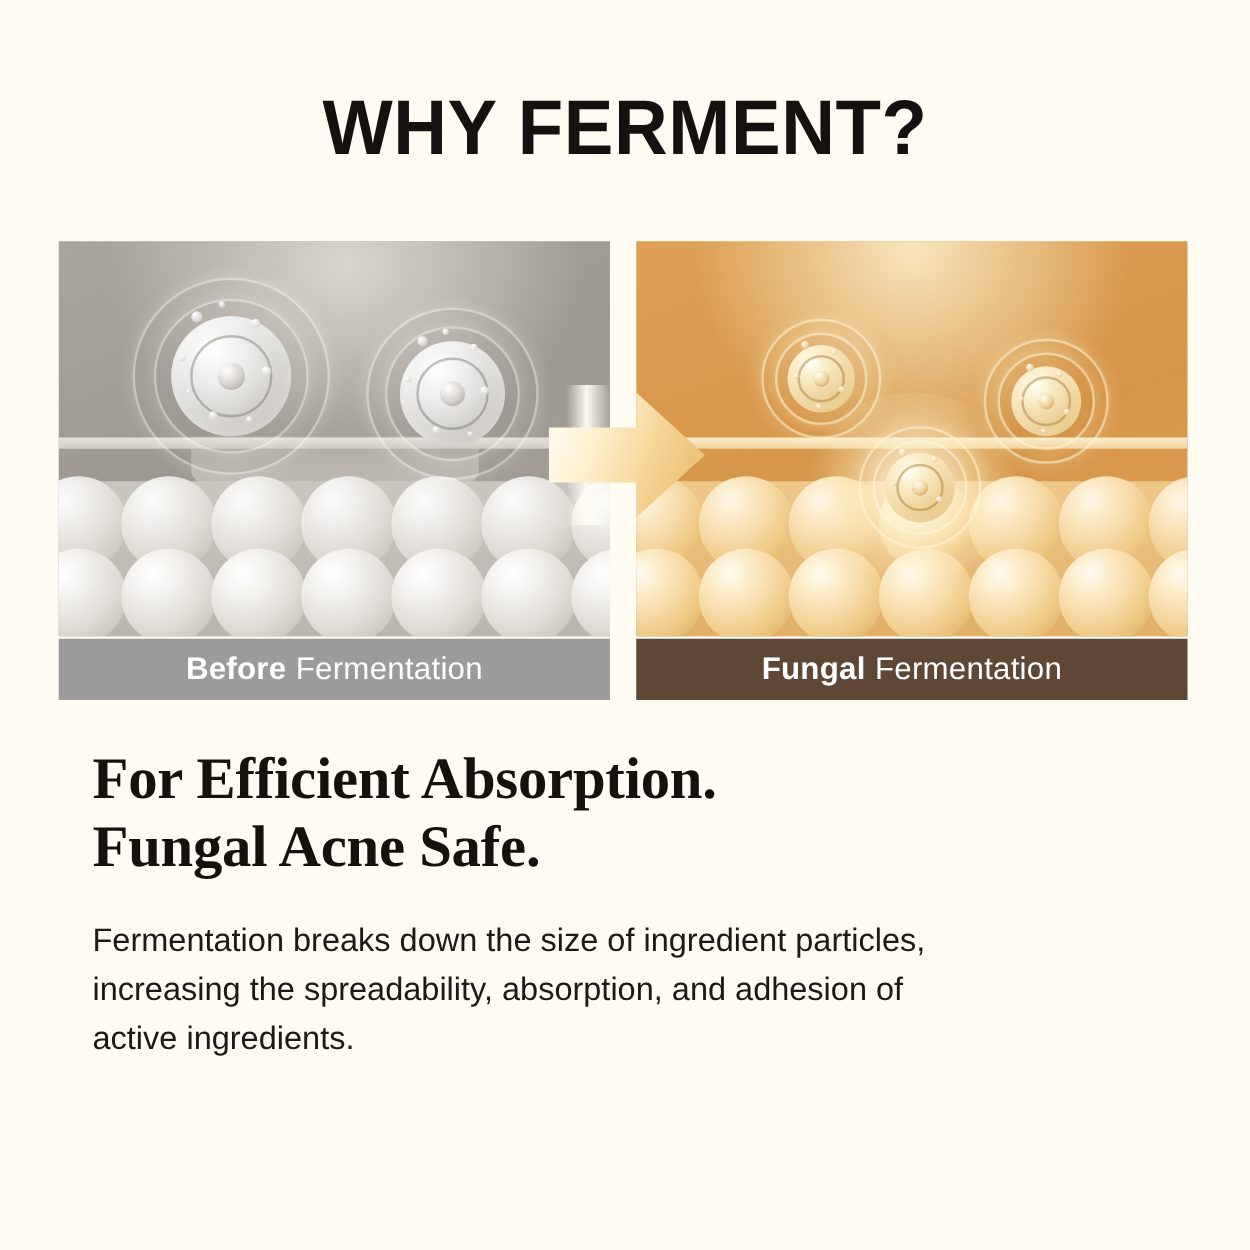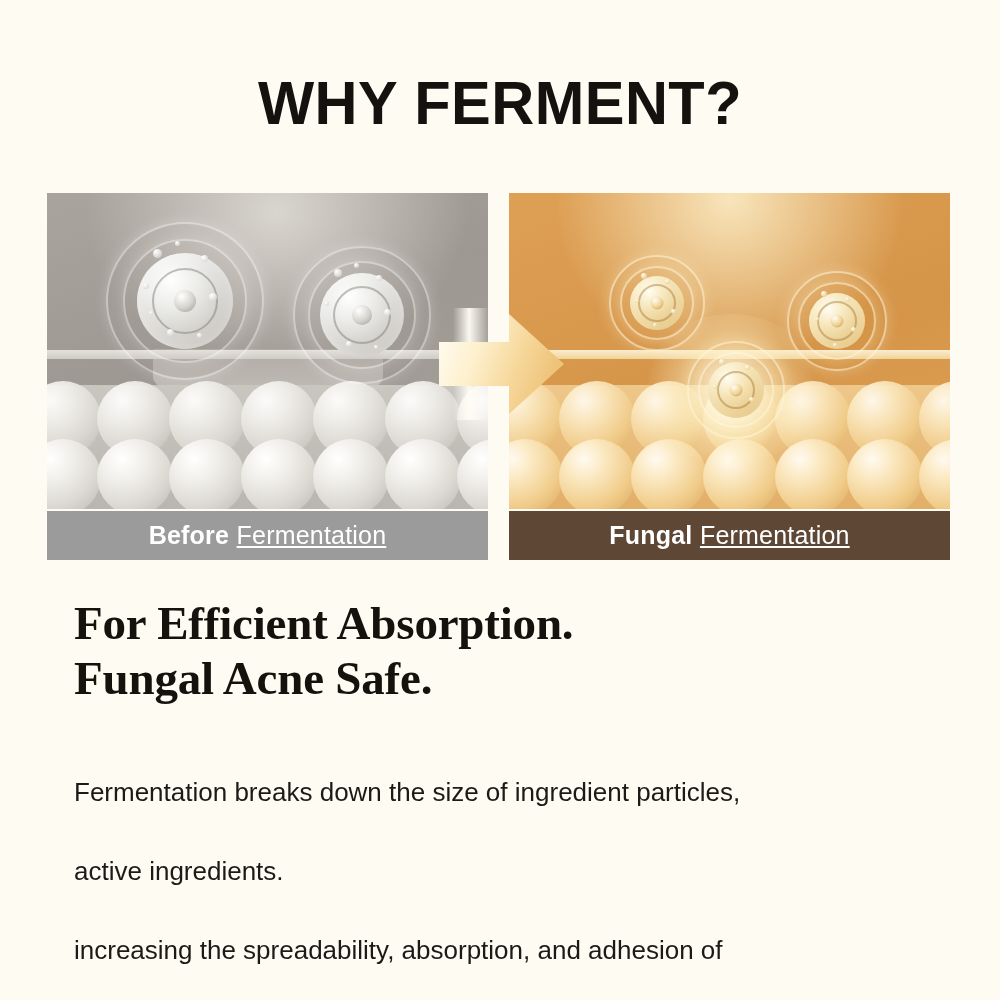--- a/index.html
+++ b/index.html
@@ -239,21 +239,21 @@
     display: flex;
     align-items: center;
     justify-content: center;
     color: #ffffff;
     font-size: 25px;
     letter-spacing: .2px;
   }
   .caption.grey-bar  { background: #9b9b9b; }
   .caption.brown-bar { background: #5f4736; }
   .caption .bold { font-weight: 700; margin-right: .3em; }
-  .caption .reg  { font-weight: 400; text-decoration: underline; }
+  .caption .reg  { font-weight: 400; }
 
   
   .headline {
     position: absolute;
     left: 74px;
     top: 596px;
     width: 860px;
     font-family: Liberation Serif, serif;
     font-weight: 700;
     font-size: 47px;
@@ -267,21 +267,21 @@
     position: absolute;
     left: 74px;
     top: 733px;
     width: 880px;
     font-family: "Liberation Sans", sans-serif;
     font-size: 26px;
     line-height: 39px;
     color: #1c1a17;
   }
   .body-copy p { margin: 0; }
-  .body-copy .line { display: block; margin-top: 40px; }
+  .body-copy .line { display: block; }
 </style>
 </head>
 <body>
 
 <div class="page">
 
   <div class="title">WHY FERMENT?</div>
 
   <div class="compare">
 
@@ -445,18 +445,18 @@
   </div>
 
   <div class="headline">
     <span class="l1">For Efficient Absorption.</span>
     <span class="l2">Fungal Acne Safe.</span>
   </div>
 
   <div class="body-copy">
     <p>
       <span class="line">Fermentation breaks down the size of ingredient particles,</span>
+      <span class="line">increasing the spreadability, absorption, and adhesion of</span>
       <span class="line">active ingredients.</span>
-      <span class="line">increasing the spreadability, absorption, and adhesion of</span>
     </p>
   </div>
 
 </div>
 
 </body></html>

